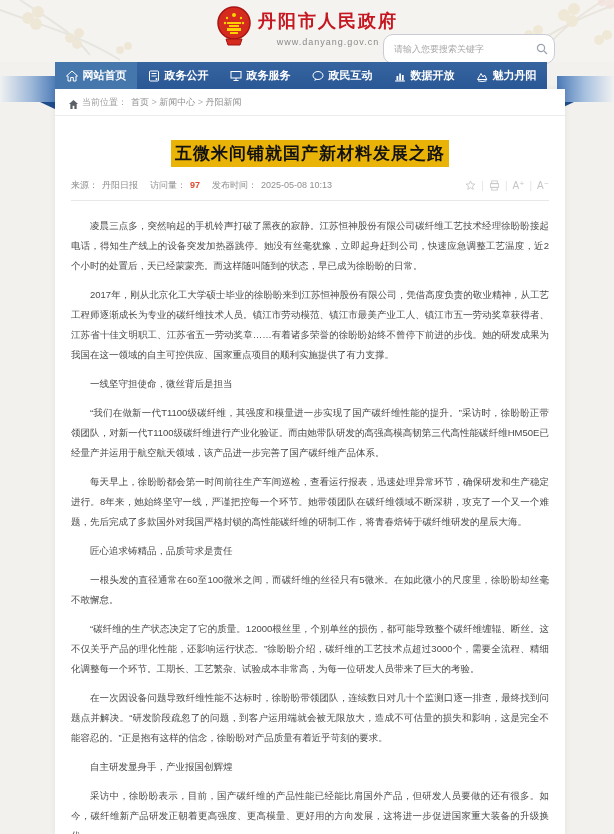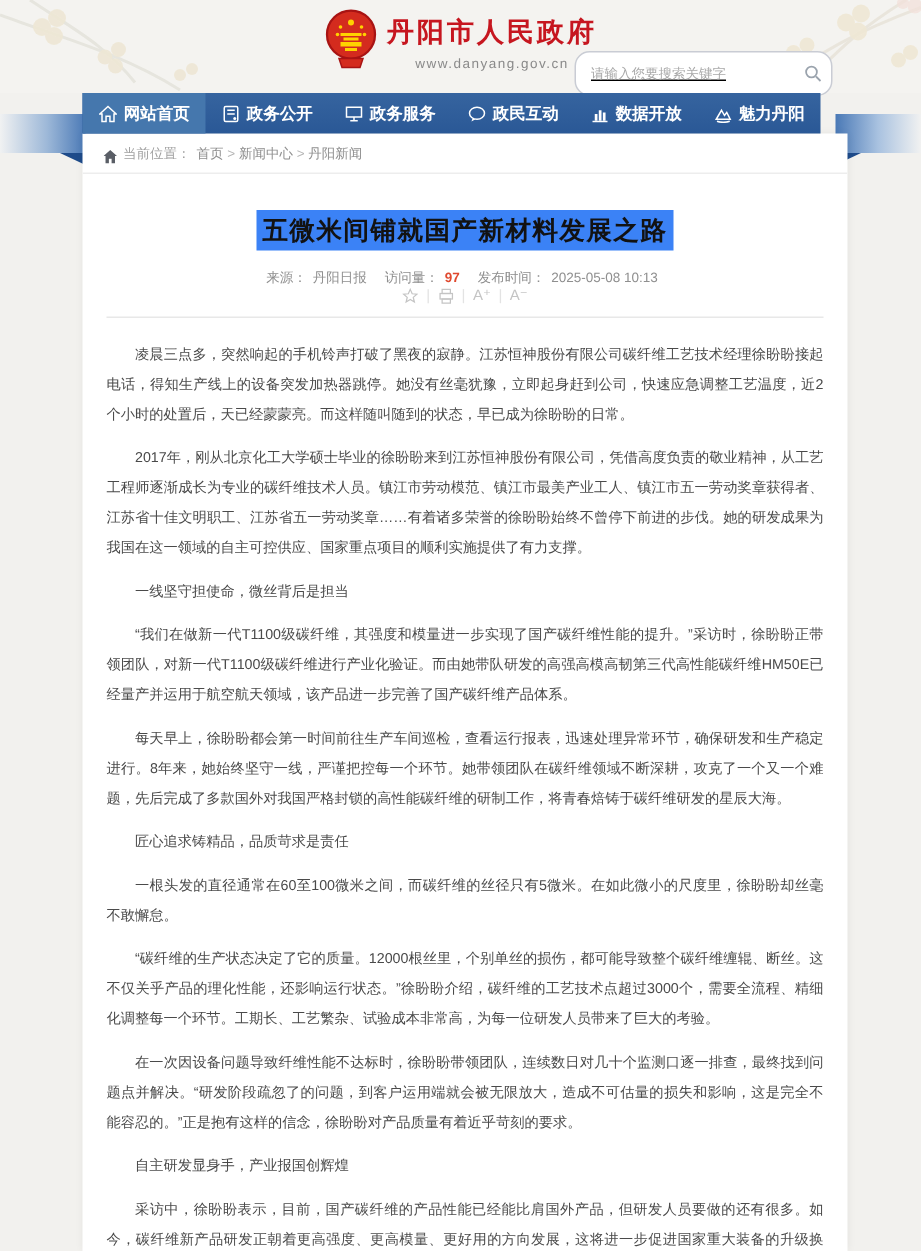--- a/index.html
+++ b/index.html
@@ -10,21 +10,21 @@
     position:relative;
   }
   
   .header { position:absolute; left:0; top:0; width:614px; height:62px; background:#f4f3f0; }
   .floral { position:absolute; opacity:.75; }
   .logo { position:absolute; left:50%; top:6px; transform:translateX(-50%); display:flex; align-items:flex-start; gap:6px; cursor:pointer; }
   .emblem { width:36px; height:40px; flex:0 0 auto; }
   .logo-text { text-align:center; }
   .site-name { font-size:18px; font-weight:bold; color:#c6161f; letter-spacing:2px; white-space:nowrap; line-height:30px; }
   .site-url { font-size:9px; color:#8a8a8a; letter-spacing:1px; margin-top:1px; }
-  .search { position:absolute; right:59px; top:34px; width:172px; height:30px; background:#fff; border:1px solid #c9ccd4; border-radius:10px; display:flex; align-items:center; padding:0 6px 0 10px;text-decoration:underline; }
+  .search { position:absolute; right:59px; top:34px; width:172px; height:30px; background:#fff; border:1px solid #c9ccd4; border-radius:10px; display:flex; align-items:center; padding:0 6px 0 10px; }
   .search input { flex:1; border:none; outline:none; font-size:9px; color:#555; background:transparent; font-family:inherit; }
   .search input::placeholder { color:#a9a9a9; }
   .search-ico { width:12px; height:12px; flex:0 0 auto; cursor:pointer; }
   
   .ribbon { position:absolute; top:76px; width:57px; height:26px; z-index:1; }
   .ribbon.left  { left:0;  background:linear-gradient(90deg, rgba(238,243,250,.35) 0%, #9db8d8 55%, #4a79b6 100%); }
   .ribbon.right { right:0; background:linear-gradient(90deg, #4a79b6 0%, #a9c2e0 50%, rgba(240,244,250,.25) 100%); }
   .ribbon.left::after  { content:""; position:absolute; right:0; top:26px; border-style:solid; border-width:8px 0 0 17px; border-color:#1e4b8a transparent transparent transparent; }
   .ribbon.right::after { content:""; position:absolute; left:0;  top:26px; border-style:solid; border-width:8px 17px 0 0; border-color:#1e4b8a transparent transparent transparent; }
   
@@ -33,22 +33,22 @@
   .nav-item.active { background:#4577ad; }
   .nav-item svg { width:12px; height:12px; }
   
   .panel { position:absolute; left:55px; top:89px; width:510px; height:745px; background:#fff; box-shadow:0 0 6px rgba(0,0,0,.07); z-index:2; overflow:hidden; }
   .breadcrumb { display:flex; align-items:flex-end; gap:4px; padding:7px 14px 6px; font-size:9px; color:#a0a0a0; border-bottom:1px solid #ededed; }
   .breadcrumb .home-ic { width:9px; height:9px; }
   .crumb { color:#8f8f8f; cursor:pointer; }
   .crumb-sep { color:#b5b5b5; }
   
   .title-row { margin-top:24px; text-align:center; }
-  .title-hl { display:inline-block; background:#3b82f6; color:#121212; font-size:17px; font-weight:bold; letter-spacing:1px; padding:2px 4px; }
-  .meta { display:flex; justify-content:space-between; align-items:center; margin:12px 16px 0; padding-bottom:8px; border-bottom:1px solid #e8e8e8; font-size:9px; color:#8f8f8f;flex-direction:column; }
+  .title-hl { display:inline-block; background:#eab308; color:#121212; font-size:17px; font-weight:bold; letter-spacing:1px; padding:2px 4px; }
+  .meta { display:flex; justify-content:space-between; align-items:center; margin:12px 16px 0; padding-bottom:8px; border-bottom:1px solid #e8e8e8; font-size:9px; color:#8f8f8f; }
   .meta-left span { margin-right:4px; }
   .meta-left .gap { margin-right:12px; }
   .views-num { color:#e0492f; font-weight:bold; }
   .toolbar { display:flex; align-items:center; gap:5px; color:#c9c9c9; font-size:10px; }
   .tool { cursor:pointer; color:#c4c4c4; display:flex; align-items:center; }
   .tool svg { width:11px; height:11px; }
   .tool-sep { color:#e3e3e3; }
   .article-body { padding:6px 16px 18px; }
   .article-body p { text-indent:2em; font-size:9.5px; line-height:20px; color:#4a4a4a; text-align:justify; margin-top:9px; }
 </style>

